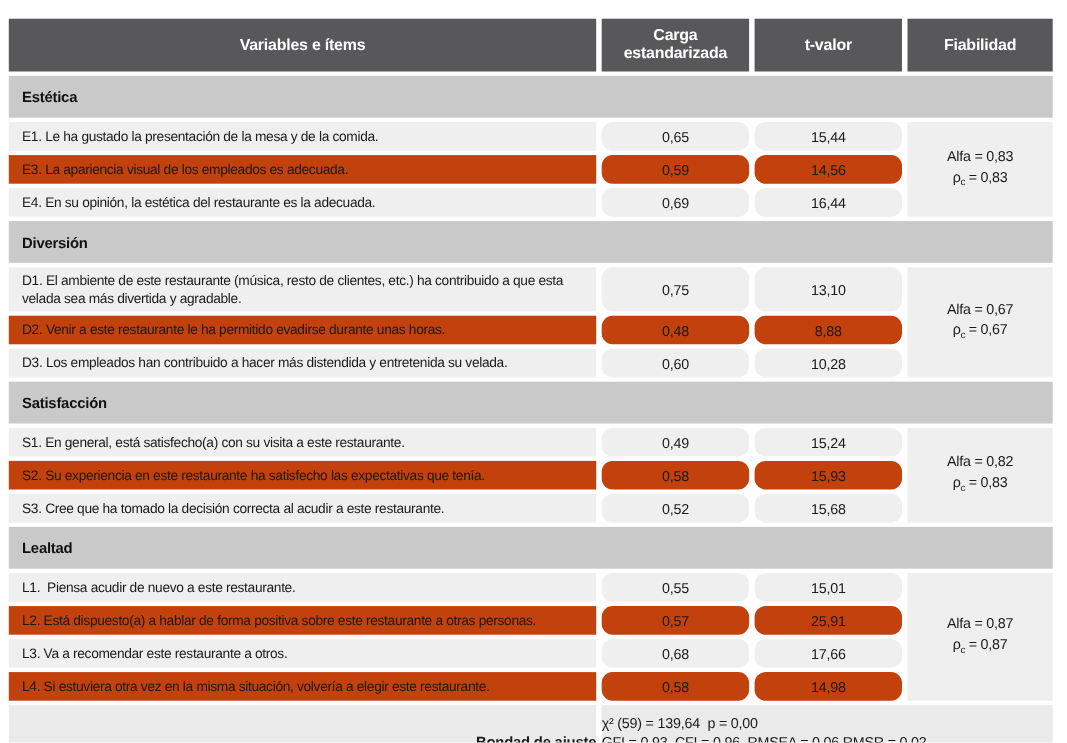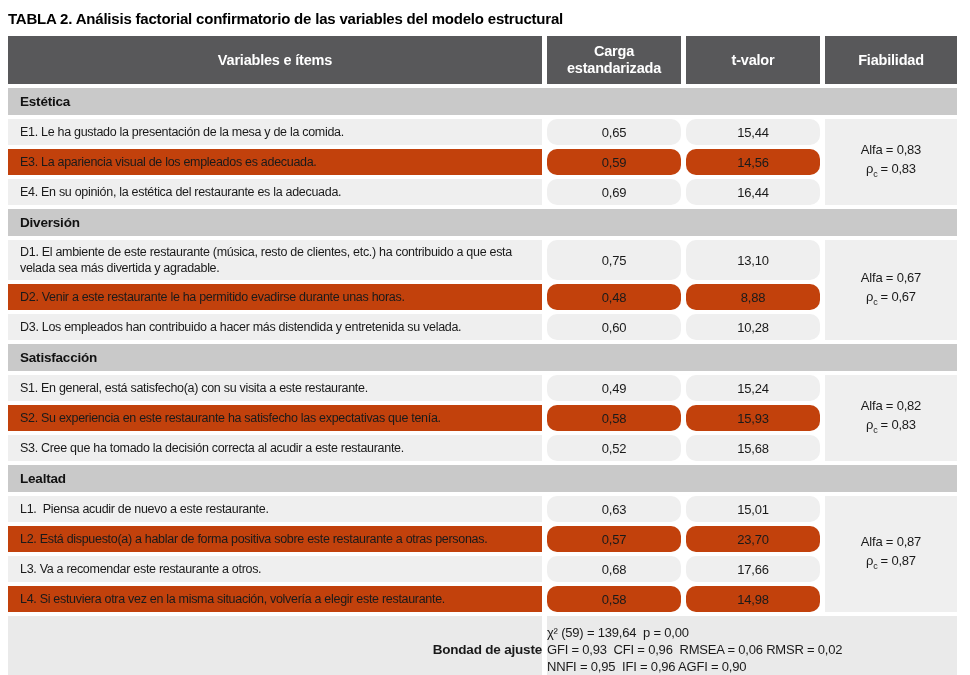--- a/index.html
+++ b/index.html
@@ -39,21 +39,21 @@
     text-align: center;
     vertical-align: middle;
     line-height: 17px;
     padding: 2px 6px;
   }
   td.band {
     background: #c9c9c9;
     font-size: 13.5px;
     font-weight: bold;
     letter-spacing: -0.2px;
-    height: 27px;
+    height: 38px;
     padding: 2px 0 2px 12px;
     vertical-align: middle;
     color: #111;
   }
   td.item {
     font-size: 12.5px;
     letter-spacing: -0.3px;
     line-height: 16px;
     height: 20px;
     padding: 4px 6px 4px 12px;
@@ -95,21 +95,20 @@
     text-align: left;
     vertical-align: middle;
     line-height: 17px;
     height: 66px;
   }
 </style>
 </head>
 <body>
 
 <div class="page">
-  <div class="title">TABLA 2. Análisis factorial confirmatorio de las variables del modelo estructural</div>
 
   <table class="cfa">
     <colgroup>
         <col class="c1">
         <col class="c2">
         <col class="c3">
         <col class="c4">
       </colgroup>
     <thead>
       <tr>
@@ -188,31 +187,31 @@
         <td class="item light">S3. Cree que ha tomado la decisión correcta al acudir a este restaurante.</td>
         <td class="num light">0,52</td>
         <td class="num light">15,68</td>
       </tr>
 
       <tr>
         <td class="band" colspan="4">Lealtad</td>
       </tr>
       <tr>
         <td class="item light">L1.&nbsp; Piensa acudir de nuevo a este restaurante.</td>
-        <td class="num light">0,63</td>
+        <td class="num light">0,55</td>
         <td class="num light">15,01</td>
         <td class="fiab" rowspan="4">
           <div>Alfa = 0,87</div>
           <div><span>ρ</span><sub>c</sub><span class="rho-val">= 0,87</span></div>
         </td>
       </tr>
       <tr>
         <td class="item dark">L2. Está dispuesto(a) a hablar de forma positiva sobre este restaurante a otras personas.</td>
         <td class="num dark">0,57</td>
-        <td class="num dark">23,70</td>
+        <td class="num dark">25,91</td>
       </tr>
       <tr>
         <td class="item light">L3. Va a recomendar este restaurante a otros.</td>
         <td class="num light">0,68</td>
         <td class="num light">17,66</td>
       </tr>
       <tr>
         <td class="item dark">L4. Si estuviera otra vez en la misma situación, volvería a elegir este restaurante.</td>
         <td class="num dark">0,58</td>
         <td class="num dark">14,98</td>

